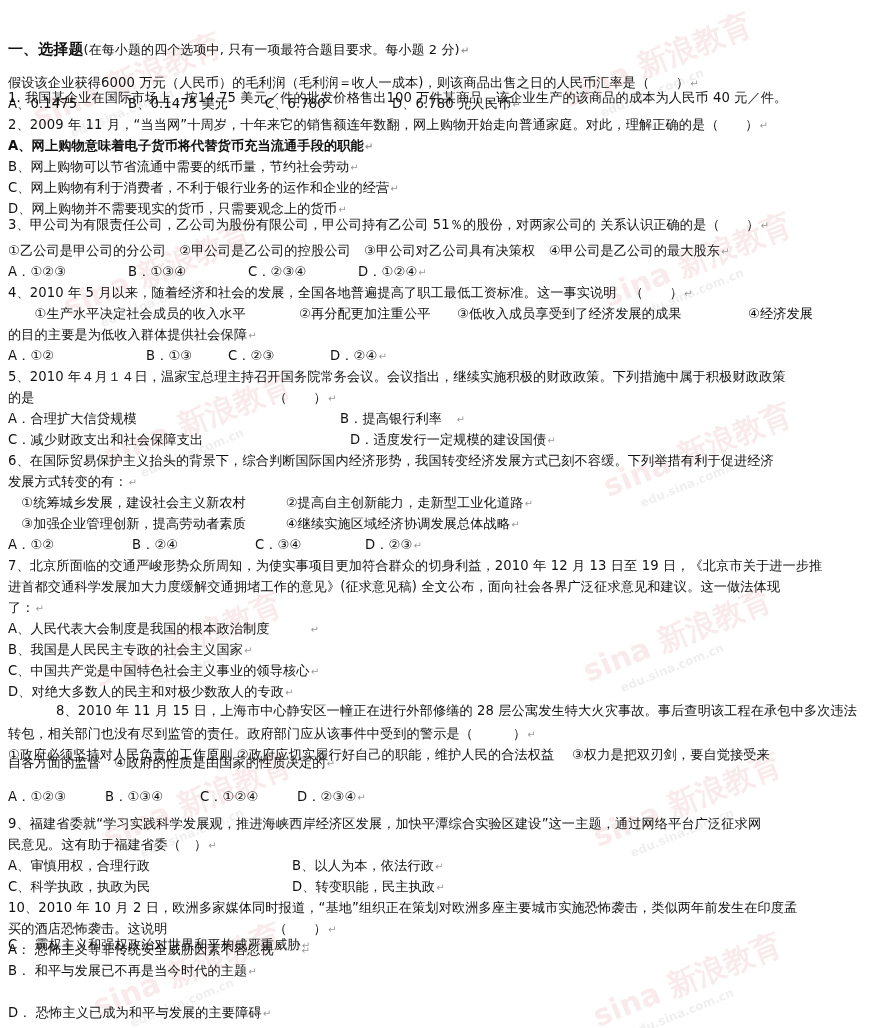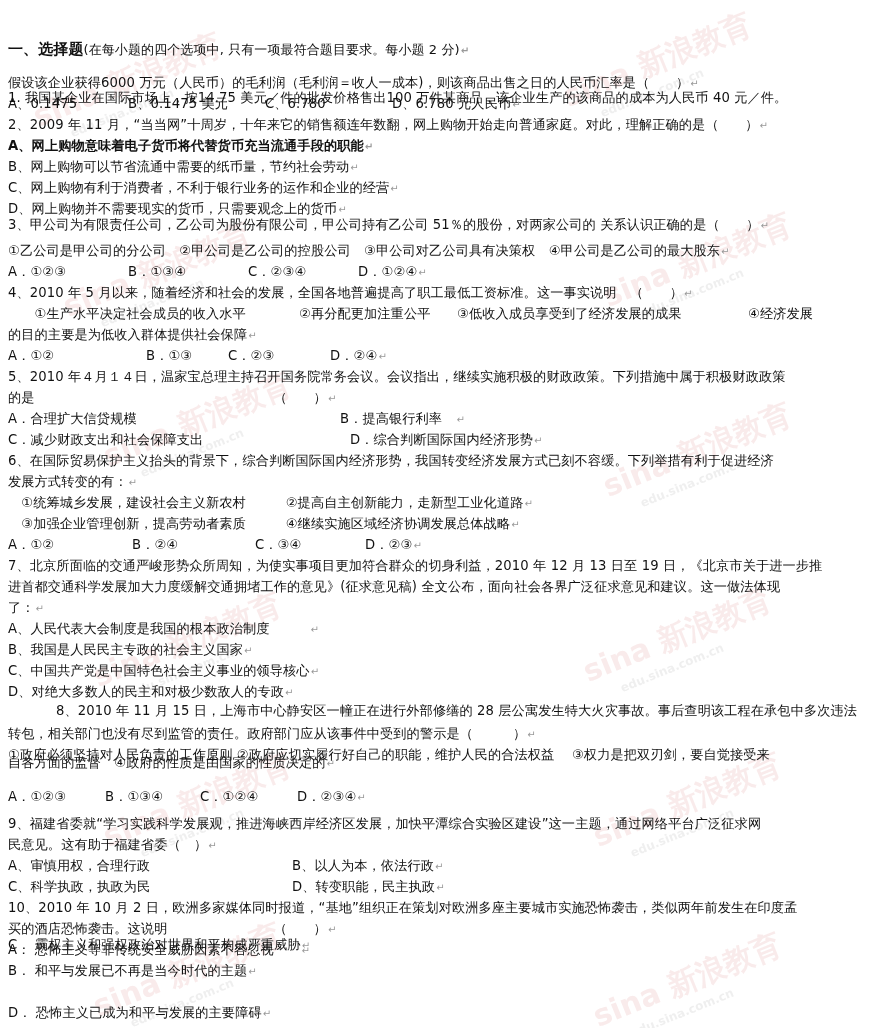--- a/index.html
+++ b/index.html
@@ -94,21 +94,21 @@
       <div class="line opt" style="top: 263px; left: 128px;"><span>B．①③④</span></div>
       <div class="line opt" style="top: 263px; left: 248px;"><span>C．②③④</span></div>
       <div class="line opt" style="top: 263px; left: 358px;"><span>D．①②④</span><span class="pm">↵</span></div>
       <div class="line opt" style="top: 347px; left: 8px;"><span>A．①②</span></div>
       <div class="line opt" style="top: 347px; left: 118px; margin-left: 28px;"><span>B．①③</span></div>
       <div class="line opt" style="top: 347px; left: 228px;"><span>C．②③</span></div>
       <div class="line opt" style="top: 347px; left: 330px;"><span>D．②④</span><span class="pm">↵</span></div>
       <div class="line opt" style="top: 410px; left: 8px;"><span>A．合理扩大信贷规模</span></div>
       <div class="line opt" style="top: 410px; left: 340px;"><span>B．提高银行利率　</span><span class="pm">↵</span></div>
       <div class="line opt" style="top: 431px; left: 8px;"><span>C．减少财政支出和社会保障支出</span></div>
-      <div class="line opt" style="top: 431px; left: 350px;"><span>D．综合判断国际国内经济形势</span><span class="pm">↵</span></div>
+      <div class="line opt" style="top: 431px; left: 350px;"><span>D．适度发行一定规模的建设国债</span><span class="pm">↵</span></div>
       <div class="line opt" style="top: 536px; left: 8px;"><span>A．①②</span></div>
       <div class="line opt" style="top: 536px; left: 132px;"><span>B．②④</span></div>
       <div class="line opt" style="top: 536px; left: 255px;"><span>C．③④</span></div>
       <div class="line opt" style="top: 536px; left: 365px;"><span>D．②③</span><span class="pm">↵</span></div>
       <div class="line opt" style="top: 788px; left: 8px;"><span>A．①②③</span></div>
       <div class="line opt" style="top: 788px; left: 105px;"><span>B．①③④</span></div>
       <div class="line opt" style="top: 788px; left: 200px;"><span>C．①②④</span></div>
       <div class="line opt" style="top: 788px; left: 297px;"><span>D．②③④</span><span class="pm">↵</span></div>
       <div class="line opt" style="top: 857px; left: 8px;"><span>A、审慎用权，合理行政</span></div>
       <div class="line opt" style="top: 857px; left: 292px;"><span>B、以人为本，依法行政</span><span class="pm">↵</span></div>

